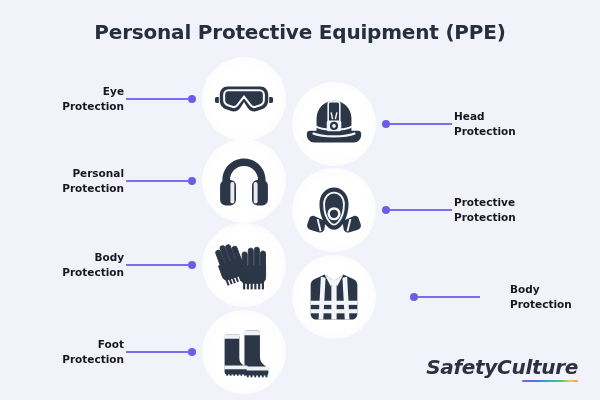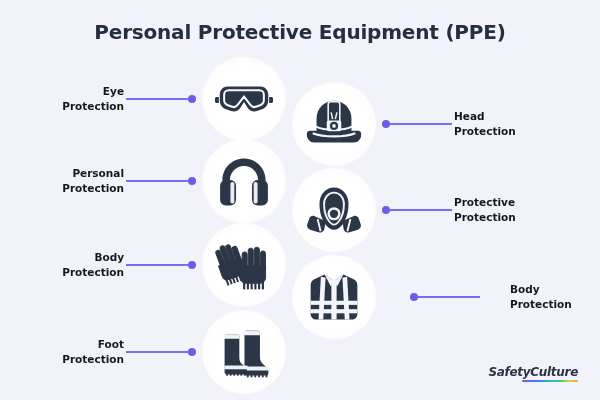--- a/index.html
+++ b/index.html
@@ -109,21 +109,21 @@
   .row.right .label     { order: 1; }
 
   
   .logo {
     position: absolute;
     right: 22px;
     bottom: 18px;
     text-align: right;
   }
   .logo-text {
-    font-size: 12px;
+    font-size: 20px;
     font-weight: bold;
     font-style: italic;
     color: #2d3142;
     letter-spacing: -0.3px;
     display: block;
   }
   .logo-underline {
     margin-top: 1px;
     height: 2.5px;
     width: 56px;

